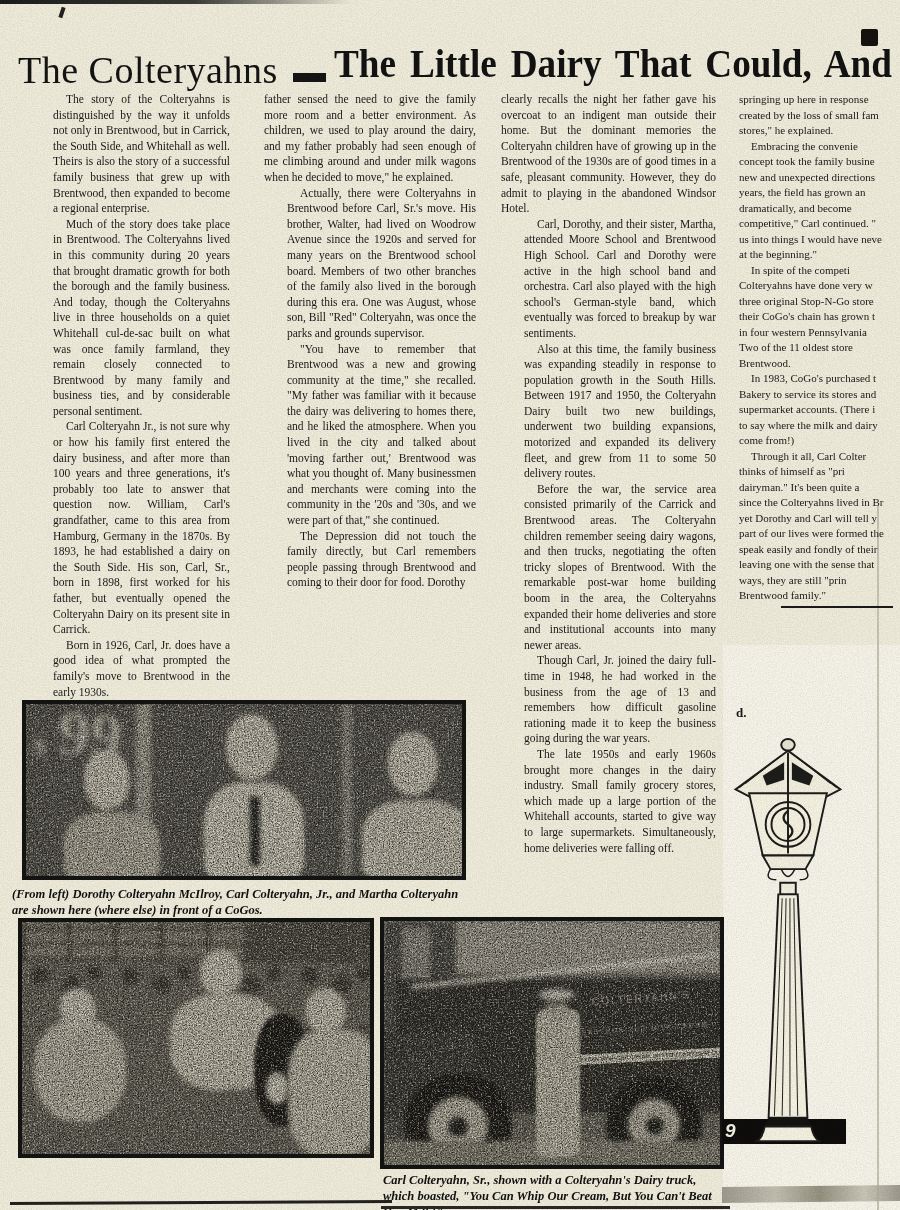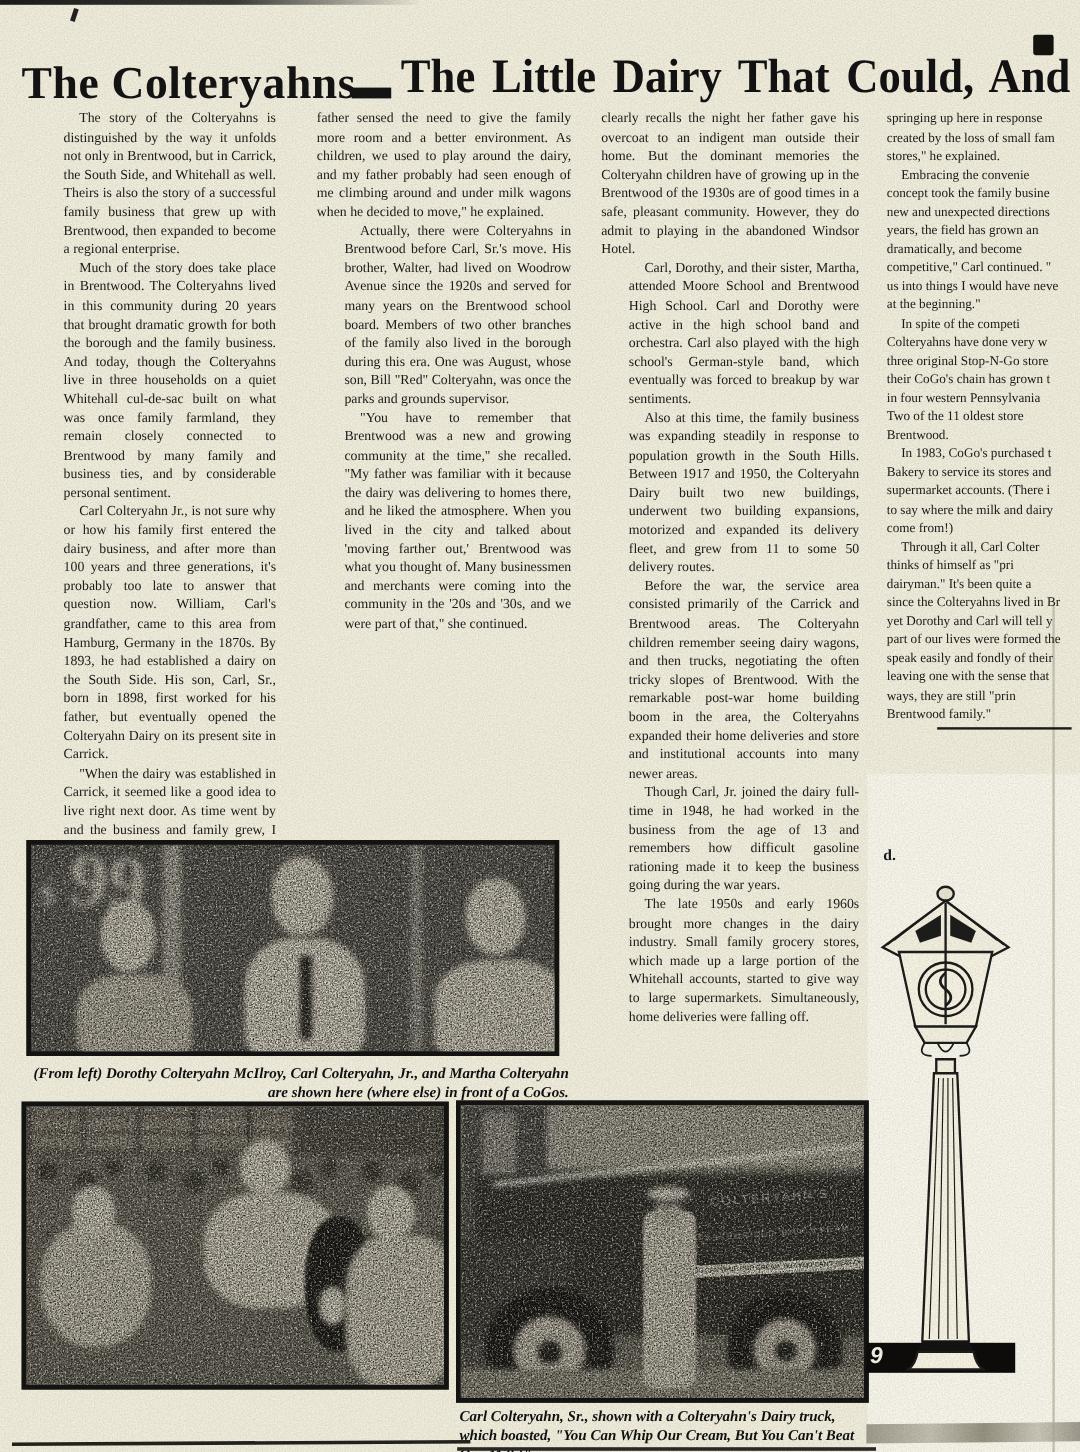--- a/index.html
+++ b/index.html
@@ -8,21 +8,21 @@
   
   .top-edge-line{position:absolute;left:0;top:0;width:352px;height:4px;
      background:linear-gradient(90deg,#1c1c1c 0%,#3a3a36 55%,rgba(60,60,55,0) 100%);}
   .mark-tick{position:absolute;left:60px;top:7px;width:4px;height:11px;background:#222;transform:rotate(18deg);}
   .mark-corner{position:absolute;left:861px;top:29px;width:17px;height:17px;background:#15130f;border-radius:2px;}
   .page-edge-line{position:absolute;left:877px;top:505px;width:2px;height:705px;background:#c9c5b3;}
   .right-margin{position:absolute;left:723px;top:645px;width:177px;height:565px;background:#f7f5ea;}
   .smudge{position:absolute;left:722px;top:1186px;width:178px;height:16px;opacity:.85;
      background:linear-gradient(90deg,#8f8b7d,#bab6a7 30%,#84816f 55%,#c3bfb0 80%,#8f8b7d);transform:skewY(-.6deg);}
   
-  .mast-t1{position:absolute;left:18px;top:48px;font-size:38px;font-weight:bold;letter-spacing:.5px;white-space:nowrap;color:#141414;}
+  .mast-t1{position:absolute;left:18px;top:48px;font-size:38px;font-weight:normal;letter-spacing:.5px;white-space:nowrap;color:#141414;}
   .mast-dash{position:absolute;left:293px;top:73px;width:33px;height:9px;background:#151515;}
   .mast-t2{position:absolute;left:334px;top:40px;font-size:40px;font-weight:bold;white-space:nowrap;
      word-spacing:5px;transform:scaleX(.93);transform-origin:left center;color:#131313;}
   
   .col{position:absolute;font-size:11.5px;line-height:15.6px;text-align:justify;color:#1a1a19;}
   .col .para{margin:0;}
   .col .para.indent{text-indent:13px;margin-left:23px;}
   .col4{font-size:11px;line-height:15.5px;}
   .col4 .line{margin:0;white-space:nowrap;}
   .col4 .line.indent{padding-left:12px;}
@@ -84,21 +84,21 @@
   .wheel{border-radius:50%;background:#23211b;}
   #photo3 .w1{left:20px;top:152px;width:108px;height:104px;}
   #photo3 .w1i{left:44px;top:176px;width:60px;height:58px;border-radius:50%;background:#bdb7a5;}
   #photo3 .w1h{left:64px;top:196px;width:20px;height:20px;border-radius:50%;background:#2a2821;}
   #photo3 .w2{left:222px;top:156px;width:96px;height:94px;}
   #photo3 .w2i{left:244px;top:178px;width:52px;height:52px;border-radius:50%;background:#b9b3a1;}
   #photo3 .w2h{left:262px;top:196px;width:18px;height:18px;border-radius:50%;background:#2a2821;}
   #photo3 .ground{left:0;top:220px;width:100%;height:32px;background:#8d8878;}
   
   .caption{position:absolute;font-style:italic;font-weight:bold;font-size:12.5px;line-height:16px;color:#111;text-align:left;}
-  #cap1{left:12px;top:886px;width:462px;text-align:right;}
+  #cap1{left:12px;top:886px;width:462px;}
   #cap2{left:8px;top:1162px;width:378px;}
   #cap3{left:383px;top:1172px;width:347px;}
   .cap-rule2{position:absolute;left:10px;top:1201px;width:382px;height:3px;background:#23221e;transform:rotate(-.3deg);}
   .cap-rule3{position:absolute;left:381px;top:1206px;width:349px;height:3px;background:#2a2925;}
   
   .lamp-bar{position:absolute;left:722px;top:1119px;width:124px;height:25px;background:#0e0d0b;z-index:1;}
   .lamp-bar .num{position:absolute;left:3px;top:1px;font-family:"Liberation Sans",sans-serif;font-weight:bold;
       font-size:19px;color:#f4f1e4;font-style:italic;}
   .lamp-wrap{position:absolute;left:729px;top:737px;width:118px;height:408px;z-index:2;}
   .page-noise{position:absolute;left:0;top:0;width:900px;height:1210px;pointer-events:none;opacity:.10;z-index:9;}
@@ -115,26 +115,28 @@
   <div class="page-edge-line"></div>
 
   <div class="mast-t1">The Colteryahns</div>
   <div class="mast-dash"></div>
   <div class="mast-t2">The Little Dairy That Could, And Did</div>
 
   <section class="col" style="left:30px;top:92px;width:200px;">
       <p class="para indent">The story of the Colteryahns is distinguished by the way it unfolds not only in Brentwood, but in Carrick, the South Side, and Whitehall as well. Theirs is also the story of a successful family business that grew up with Brentwood, then expanded to become a regional enterprise.</p>
       <p class="para indent">Much of the story does take place in Brentwood. The Colteryahns lived in this community during 20 years that brought dramatic growth for both the borough and the family business. And today, though the Colteryahns live in three households on a quiet Whitehall cul-de-sac built on what was once family farmland, they remain closely connected to Brentwood by many family and business ties, and by considerable personal sentiment.</p>
       <p class="para indent">Carl Colteryahn Jr., is not sure why or how his family first entered the dairy business, and after more than 100 years and three generations, it's probably too late to answer that question now. William, Carl's grandfather, came to this area from Hamburg, Germany in the 1870s. By 1893, he had established a dairy on the South Side. His son, Carl, Sr., born in 1898, first worked for his father, but eventually opened the Colteryahn Dairy on its present site in Carrick.</p>
+      <p class="para indent">Born in 1926, Carl, Jr. does have a good idea of what prompted the family's move to Brentwood in the early 1930s.</p>
       <p class="para indent">"When the dairy was established in Carrick, it seemed like a good idea to live right next door. As time went by and the business and family grew, I think my</p>
     </section>
   <section class="col" style="left:264px;top:92px;width:212px;">
       <p class="para">father sensed the need to give the family more room and a better environment. As children, we used to play around the dairy, and my father probably had seen enough of me climbing around and under milk wagons when he decided to move," he explained.</p>
       <p class="para indent">Actually, there were Colteryahns in Brentwood before Carl, Sr.'s move. His brother, Walter, had lived on Woodrow Avenue since the 1920s and served for many years on the Brentwood school board. Members of two other branches of the family also lived in the borough during this era. One was August, whose son, Bill "Red" Colteryahn, was once the parks and grounds supervisor.</p>
       <p class="para indent">"You have to remember that Brentwood was a new and growing community at the time," she recalled. "My father was familiar with it because the dairy was delivering to homes there, and he liked the atmosphere. When you lived in the city and talked about 'moving farther out,' Brentwood was what you thought of. Many businessmen and merchants were coming into the community in the '20s and '30s, and we were part of that," she continued.</p>
+      <p class="para indent">The Depression did not touch the family directly, but Carl remembers people passing through Brentwood and coming to their door for food. Dorothy</p>
     </section>
   <section class="col" style="left:501px;top:92px;width:215px;">
       <p class="para">clearly recalls the night her father gave his overcoat to an indigent man outside their home. But the dominant memories the Colteryahn children have of growing up in the Brentwood of the 1930s are of good times in a safe, pleasant community. However, they do admit to playing in the abandoned Windsor Hotel.</p>
       <p class="para indent">Carl, Dorothy, and their sister, Martha, attended Moore School and Brentwood High School. Carl and Dorothy were active in the high school band and orchestra. Carl also played with the high school's German-style band, which eventually was forced to breakup by war sentiments.</p>
       <p class="para indent">Also at this time, the family business was expanding steadily in response to population growth in the South Hills. Between 1917 and 1950, the Colteryahn Dairy built two new buildings, underwent two building expansions, motorized and expanded its delivery fleet, and grew from 11 to some 50 delivery routes.</p>
       <p class="para indent">Before the war, the service area consisted primarily of the Carrick and Brentwood areas. The Colteryahn children remember seeing dairy wagons, and then trucks, negotiating the often tricky slopes of Brentwood. With the remarkable post-war home building boom in the area, the Colteryahns expanded their home deliveries and store and institutional accounts into many newer areas.</p>
       <p class="para indent">Though Carl, Jr. joined the dairy full-time in 1948, he had worked in the business from the age of 13 and remembers how difficult gasoline rationing made it to keep the business going during the war years.</p>
       <p class="para indent">The late 1950s and early 1960s brought more changes in the dairy industry. Small family grocery stores, which made up a large portion of the Whitehall accounts, started to give way to large supermarkets. Simultaneously, home deliveries were falling off.</p>
     </section>
   <section class="col col4" style="left:739px;top:92px;width:170px;">

